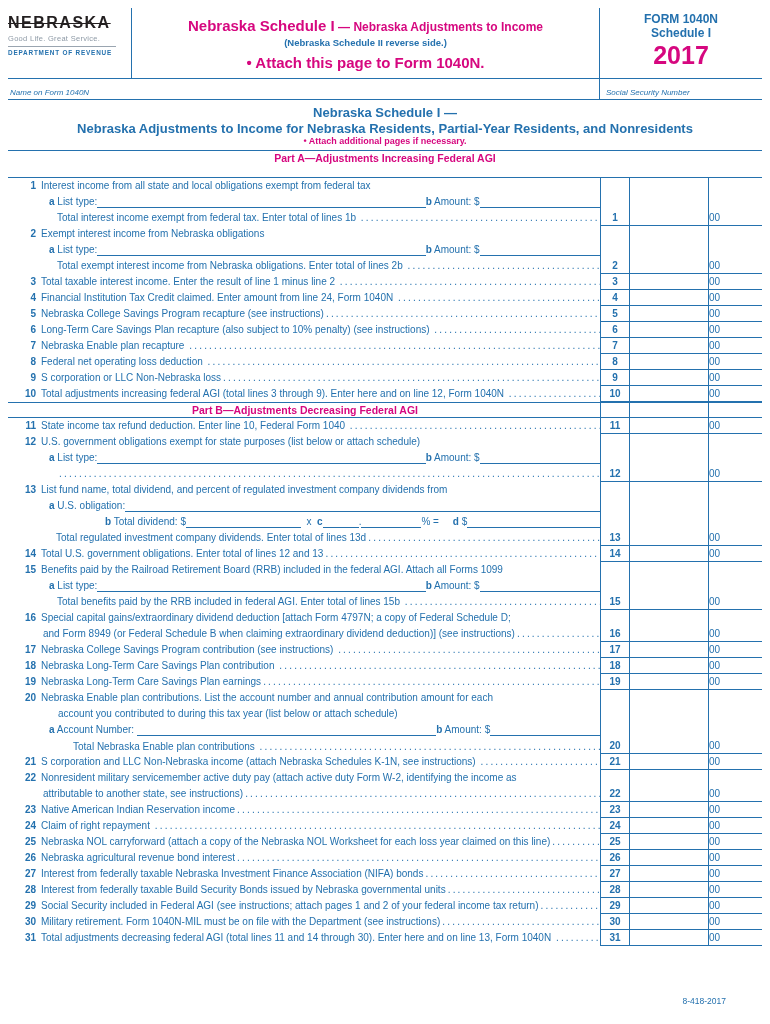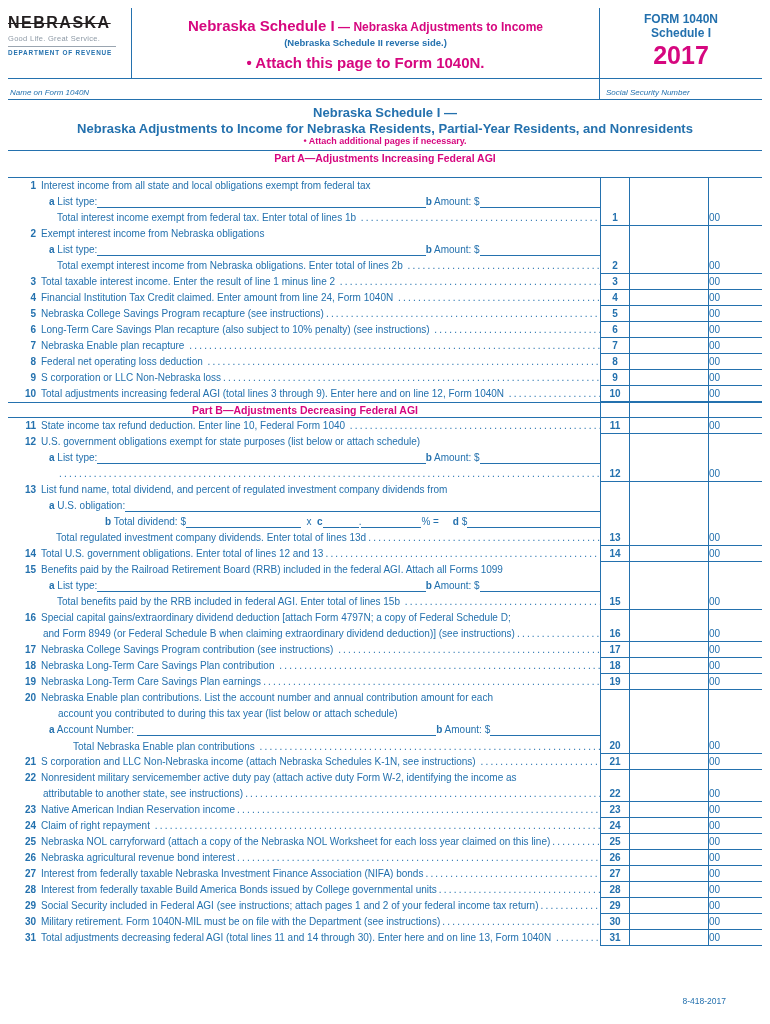--- a/index.html
+++ b/index.html
@@ -653,21 +653,21 @@
           </span>
         </div>
         <div class="ncell">27</div>
         <div class="acell"></div>
         <div class="ccell">00</div>
       </div>
       <div class="frow erow">
         <div class="lcell">
           <span class="lnum">28</span>
           <span class="ltext">
-            <span>Interest from federally taxable Build America Bonds issued by College governmental units</span>
+            <span>Interest from federally taxable Build Security Bonds issued by Nebraska governmental units</span>
             <span class="dots">............................................................................................................................................................................................................................</span>
           </span>
         </div>
         <div class="ncell">28</div>
         <div class="acell"></div>
         <div class="ccell">00</div>
       </div>
       <div class="frow erow">
         <div class="lcell">
           <span class="lnum">29</span>

